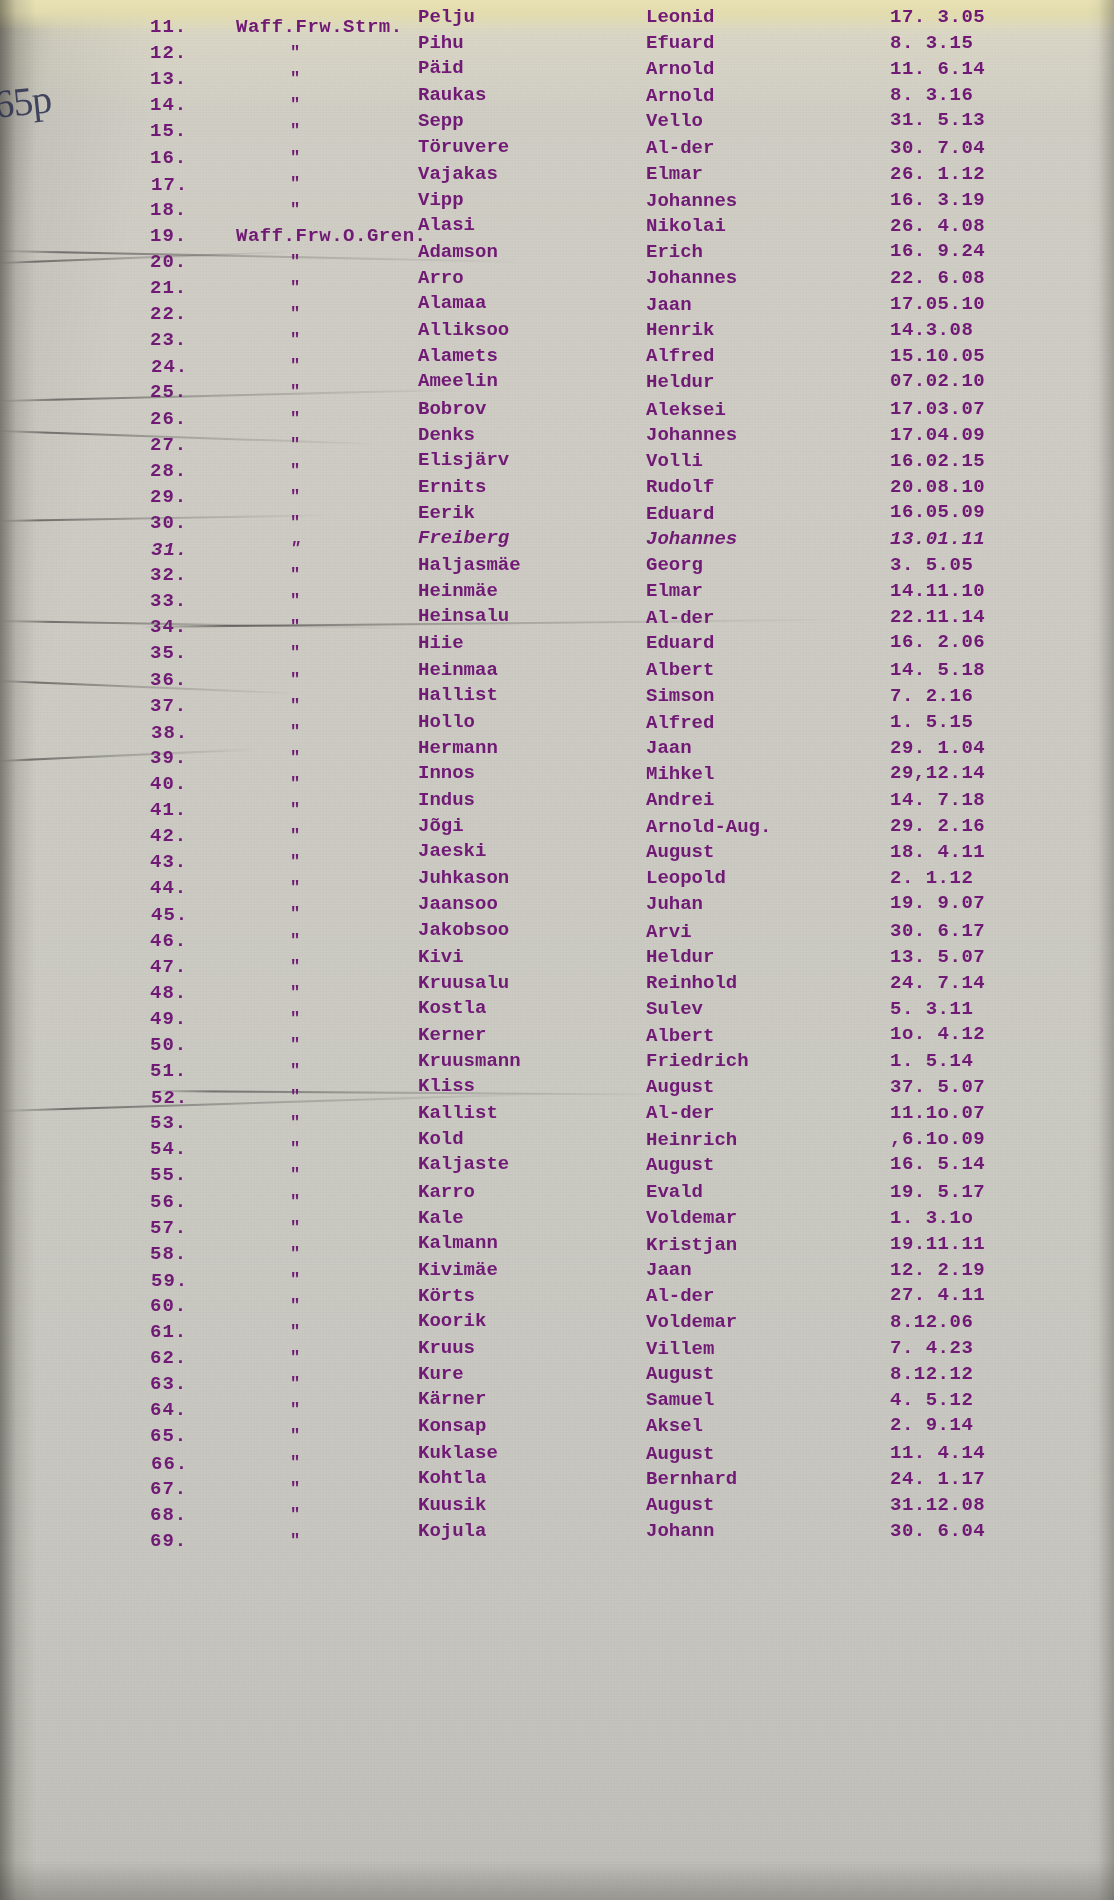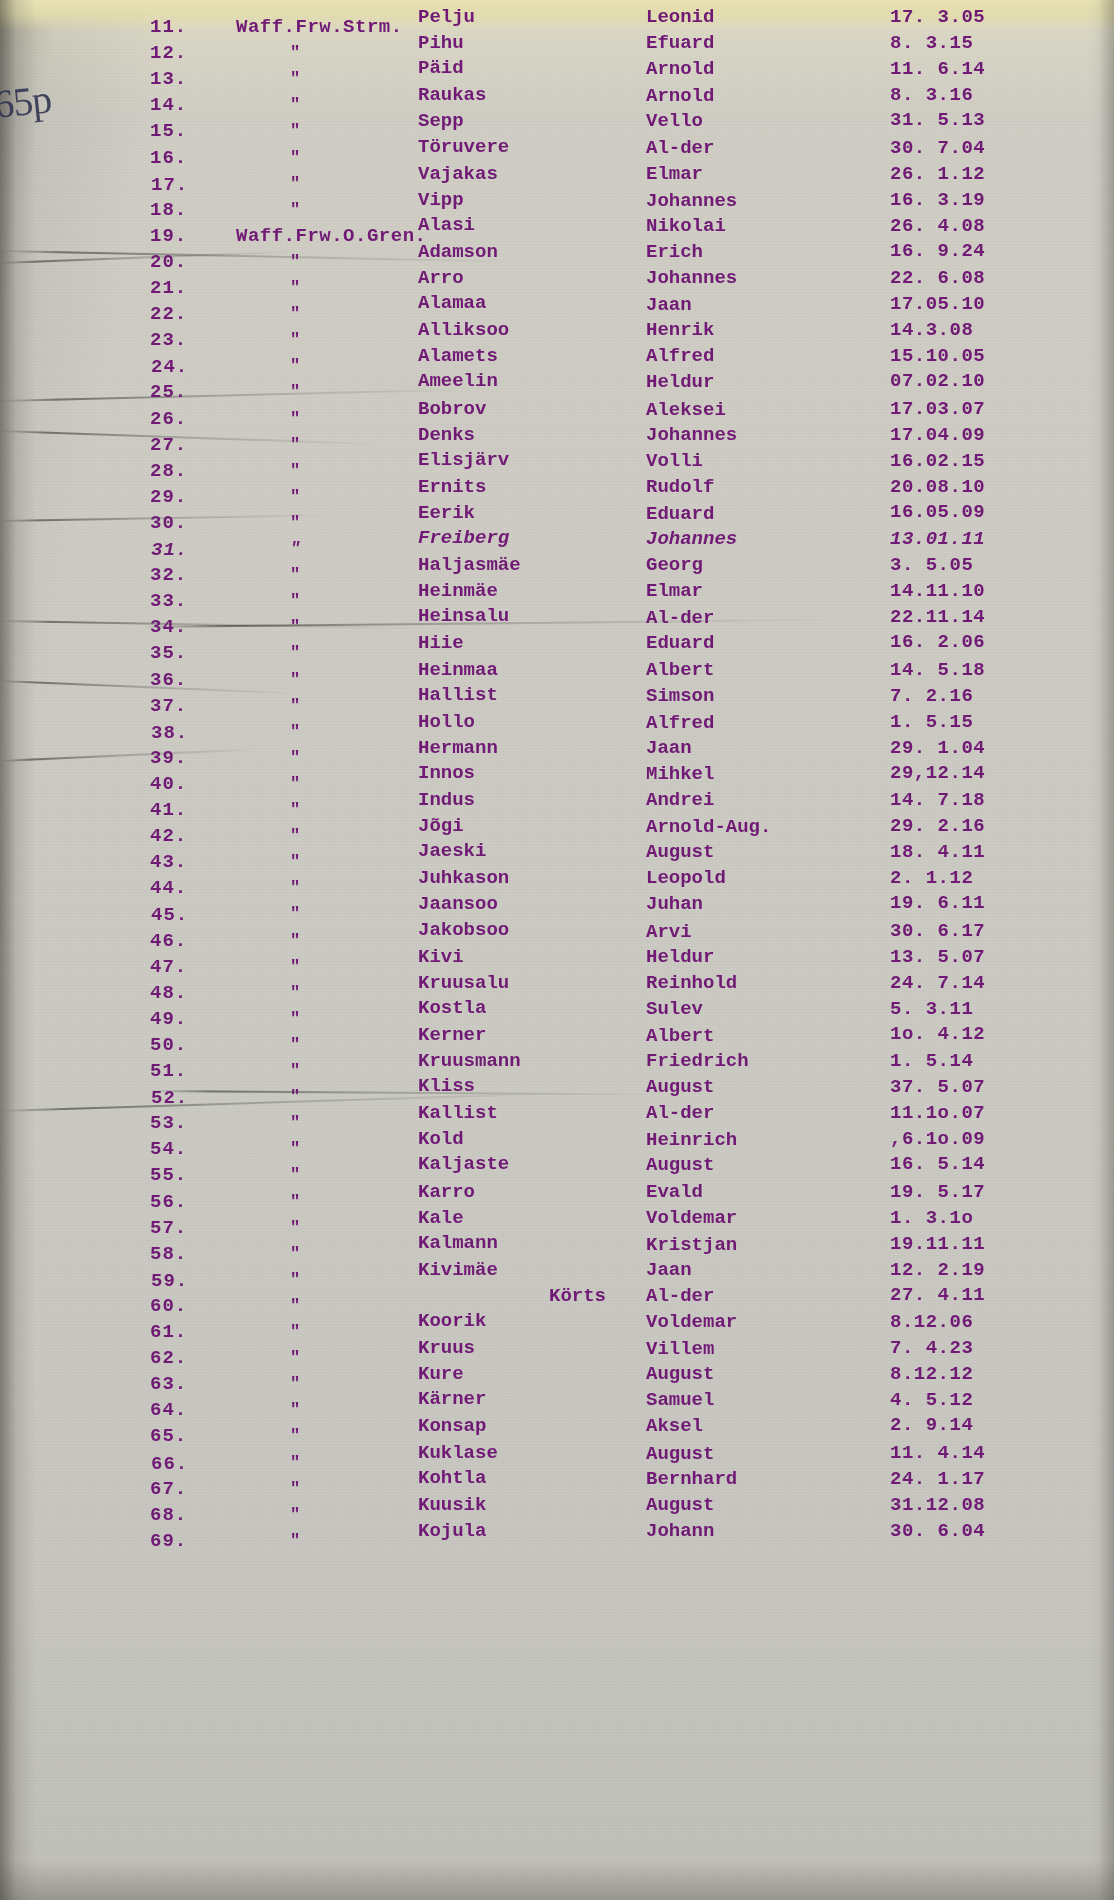--- a/index.html
+++ b/index.html
@@ -393,21 +393,21 @@
         <span class="c-unit ditto" style="left: 290px; font-size: 17px;">"</span>
         <span class="c-surname" style="margin-top: -10px;">Juhkason</span>
         <span class="c-given" style="margin-top: -10px;">Leopold</span>
         <span class="c-date" style="margin-top: -10px;">2. 1.12</span>
       </div>
       <div class="row" style="top: 901.4px;">
         <span class="c-num">45.</span>
         <span class="c-unit ditto" style="left: 290px; font-size: 17px;">"</span>
         <span class="c-surname" style="margin-top: -10px;">Jaansoo</span>
         <span class="c-given" style="margin-top: -10px;">Juhan</span>
-        <span class="c-date" style="margin-top: -10px;">19. 6.11</span>
+        <span class="c-date" style="margin-top: -10px;">19. 9.07</span>
       </div>
       <div class="row" style="top: 927.5px;">
         <span class="c-num">46.</span>
         <span class="c-unit ditto" style="left: 290px; font-size: 17px;">"</span>
         <span class="c-surname" style="margin-top: -10px;">Jakobsoo</span>
         <span class="c-given" style="margin-top: -10px;">Arvi</span>
         <span class="c-date" style="margin-top: -10px;">30. 6.17</span>
       </div>
       <div class="row" style="top: 953.6px;">
         <span class="c-num">47.</span>
@@ -496,21 +496,21 @@
       <div class="row" style="top: 1266.8px;">
         <span class="c-num">59.</span>
         <span class="c-unit ditto" style="left: 290px; font-size: 17px;">"</span>
         <span class="c-surname" style="margin-top: -10px;">Kivimäe</span>
         <span class="c-given" style="margin-top: -10px;">Jaan</span>
         <span class="c-date" style="margin-top: -10px;">12. 2.19</span>
       </div>
       <div class="row" style="top: 1292.9px;">
         <span class="c-num">60.</span>
         <span class="c-unit ditto" style="left: 290px; font-size: 17px;">"</span>
-        <span class="c-surname" style="margin-top: -10px; text-align: right;">Körts</span>
+        <span class="c-surname" style="margin-top: -10px;">Körts</span>
         <span class="c-given" style="margin-top: -10px;">Al-der</span>
         <span class="c-date" style="margin-top: -10px;">27. 4.11</span>
       </div>
       <div class="row" style="top: 1319px;">
         <span class="c-num">61.</span>
         <span class="c-unit ditto" style="left: 290px; font-size: 17px;">"</span>
         <span class="c-surname" style="margin-top: -10px;">Koorik</span>
         <span class="c-given" style="margin-top: -10px;">Voldemar</span>
         <span class="c-date" style="margin-top: -10px;">8.12.06</span>
       </div>

